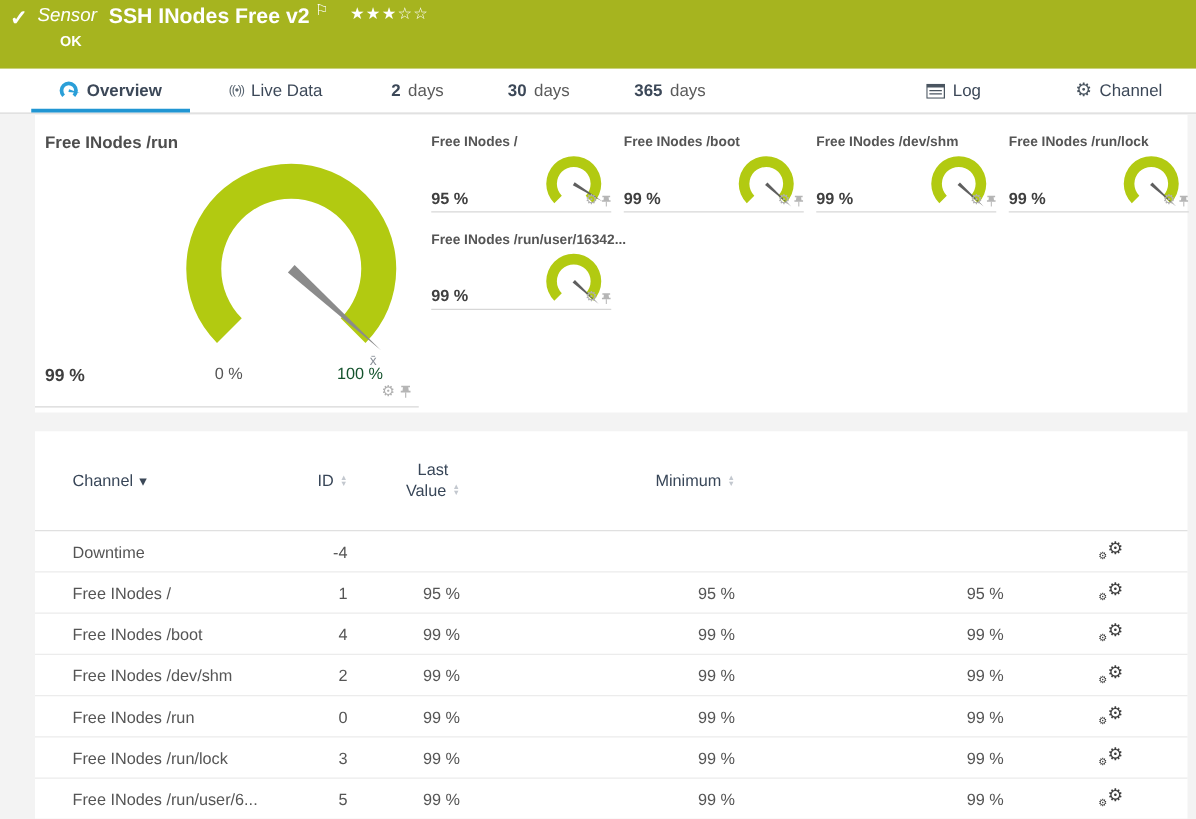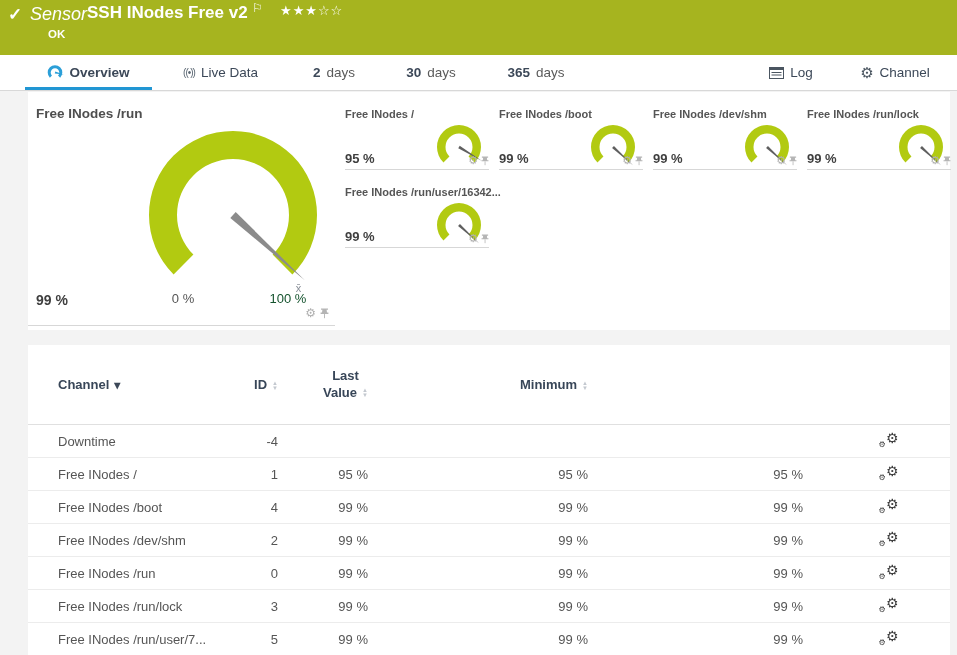--- a/index.html
+++ b/index.html
@@ -3,42 +3,42 @@
 <meta charset="utf-8">
 <style>
   * { box-sizing: border-box; margin: 0; padding: 0; }
   html,body { width:957px; height:655px; overflow:hidden; }
   body { font-family:"Liberation Sans", sans-serif; background:#f3f3f3; }
   .page { position:relative; width:957px; height:655px; background:#f3f3f3; overflow:hidden; }
 
   
   .header { position:absolute; left:0; top:0; width:957px; height:55px; background:#a6b41f; color:#fff; }
   .hdr-check { position:absolute; left:8px; top:4px; font-size:17px; font-weight:bold; }
-  .hdr-sensor { position:absolute; left:30px; top:4px; font-size:18px; font-style:italic; }
+  .hdr-sensor { position:absolute; left:30px; top:4px; font-size:15px; font-style:italic; }
   .hdr-title { position:absolute; left:87px; top:3px; font-size:17px; font-weight:bold;text-align:right; }
   .hdr-flag { position:absolute; left:252px; top:1px; font-size:12px; }
   .hdr-stars { position:absolute; left:280px; top:3px; font-size:13px; letter-spacing:1px; }
   .hdr-status { position:absolute; left:48px; top:28px; font-size:11.5px; font-weight:bold; }
 
   
   .tabbar { position:absolute; left:0; top:55px; width:957px; height:36px; background:#fff; border-bottom:1px solid #d8d8d8; }
   .tab { position:absolute; top:0; height:35px; display:flex; align-items:center; justify-content:center; gap:6px;
          font-size:13.5px; color:#3c4858; cursor:pointer; }
   .tab .tab-label { color:#3c4858; }
   .tab.active .tab-label { font-weight:bold; }
   .tab.active::after { content:""; position:absolute; left:0; right:0; bottom:0; height:3px; background:#2196d3; }
   .tab .num { font-weight:bold; color:#3c4858; }
   .tab .days { color:#5a5a5a; }
   .t-overview { left:25px; width:127px; }
   .t-live { left:168px; width:105px; }
   .t-2d { left:303px; width:62px; }
   .t-30d { left:396px; width:70px; }
   .t-365d { left:498px; width:76px;justify-content:center; }
   .t-hist { left:608px; width:116px; }
-  .t-log { left:760px; width:62px;align-items:center; }
+  .t-log { left:732px; width:62px;align-items:center; }
   .t-set { left:853px; width:84px; }
   .broadcast { font-size:10px; color:#5a6672; letter-spacing:-1px; }
   .gear-glyph { font-size:15px; color:#4a5560; line-height:1; }
   .tab-svg { display:block; }
 
   
   .gauges { position:absolute; left:28px; top:92px; width:922px; height:238px; background:#fff; }
   .big-gauge { position:absolute; left:0; top:0; width:307px; height:234px; border-bottom:1px solid #d7d7d7; }
   .bg-title { position:absolute; left:8px; top:14px; font-size:13.5px; font-weight:bold; color:#4e4e4e; }
   .bg-box { position:absolute; left:88px; top:18px; width:240px; height:185px; }
@@ -56,21 +56,21 @@
   .sg-title { position:absolute; left:0; top:0; font-size:11px; font-weight:bold; color:#555; white-space:nowrap; }
   .sg-box { position:absolute; left:88px; top:17px; width:52px; height:44px; }
   .sg-value { position:absolute; left:0; bottom:3px; font-size:13px; font-weight:bold; color:#3f3f3f; }
   .sg-icons { position:absolute; right:0; bottom:3px; display:flex; align-items:center; gap:3px; }
   .sg-icons .panel-gear { font-size:11px; }
   svg.gauge { overflow:visible; display:block; }
 
   
   .table-panel { position:absolute; left:28px; top:345px; width:922px; height:312px; background:#fff; }
   .trow { display:grid; grid-template-columns:190px 30px 90px 220px 215px 1fr; align-items:center; padding-left:30px; }
-  .trow.head { height:80px; border-bottom:1px solid #e0e0e0; color:#384658; font-weight:bold; font-size:13px; }
+  .trow.head { height:80px; border-bottom:1px solid #e0e0e0; color:#384658; font-weight:normal; font-size:13px; }
   .trow.body-row { height:33px; border-bottom:1px solid #ececec; font-size:13px; color:#555; }
   .cell-r { text-align:right; }
   .cell-c { text-align:center; }
   .lv-block { display:inline-block; text-align:center; line-height:1.3; }
   .caret { color:#3c4858; font-size:12px; margin-left:5px; }
   .sort { display:inline-flex; flex-direction:column; margin-left:5px; vertical-align:middle; }
   .sort span { font-size:6px; line-height:5px; color:#c3c8cf; }
   .chan-gear { position:relative; display:inline-block; width:20px; height:18px; transform:translateX(12px); cursor:pointer; }
   .chan-gear .g-main { position:absolute; right:0; top:0; font-size:14px; color:#3d3d3d; line-height:1; }
   .chan-gear .g-small { position:absolute; left:0; bottom:0; font-size:8px; color:#3d3d3d; line-height:1; }
@@ -353,21 +353,21 @@
     <div class="c-min cell-r">99 %</div>
     <div class="c-max cell-r">99 %</div>
     <div class="cell-c">
       <span class="chan-gear">
         <span class="g-main">⚙</span><span class="g-small">⚙</span>
       </span>
     </div>
   </div>
 
   <div class="trow body-row">
-    <div class="c-channel">Free INodes /run/user/7...</div>
+    <div class="c-channel">Free INodes /run/user/6...</div>
     <div class="c-id cell-r">5</div>
     <div class="c-last cell-r">99 %</div>
     <div class="c-min cell-r">99 %</div>
     <div class="c-max cell-r">99 %</div>
     <div class="cell-c">
       <span class="chan-gear">
         <span class="g-main">⚙</span><span class="g-small">⚙</span>
       </span>
     </div>
   </div>

